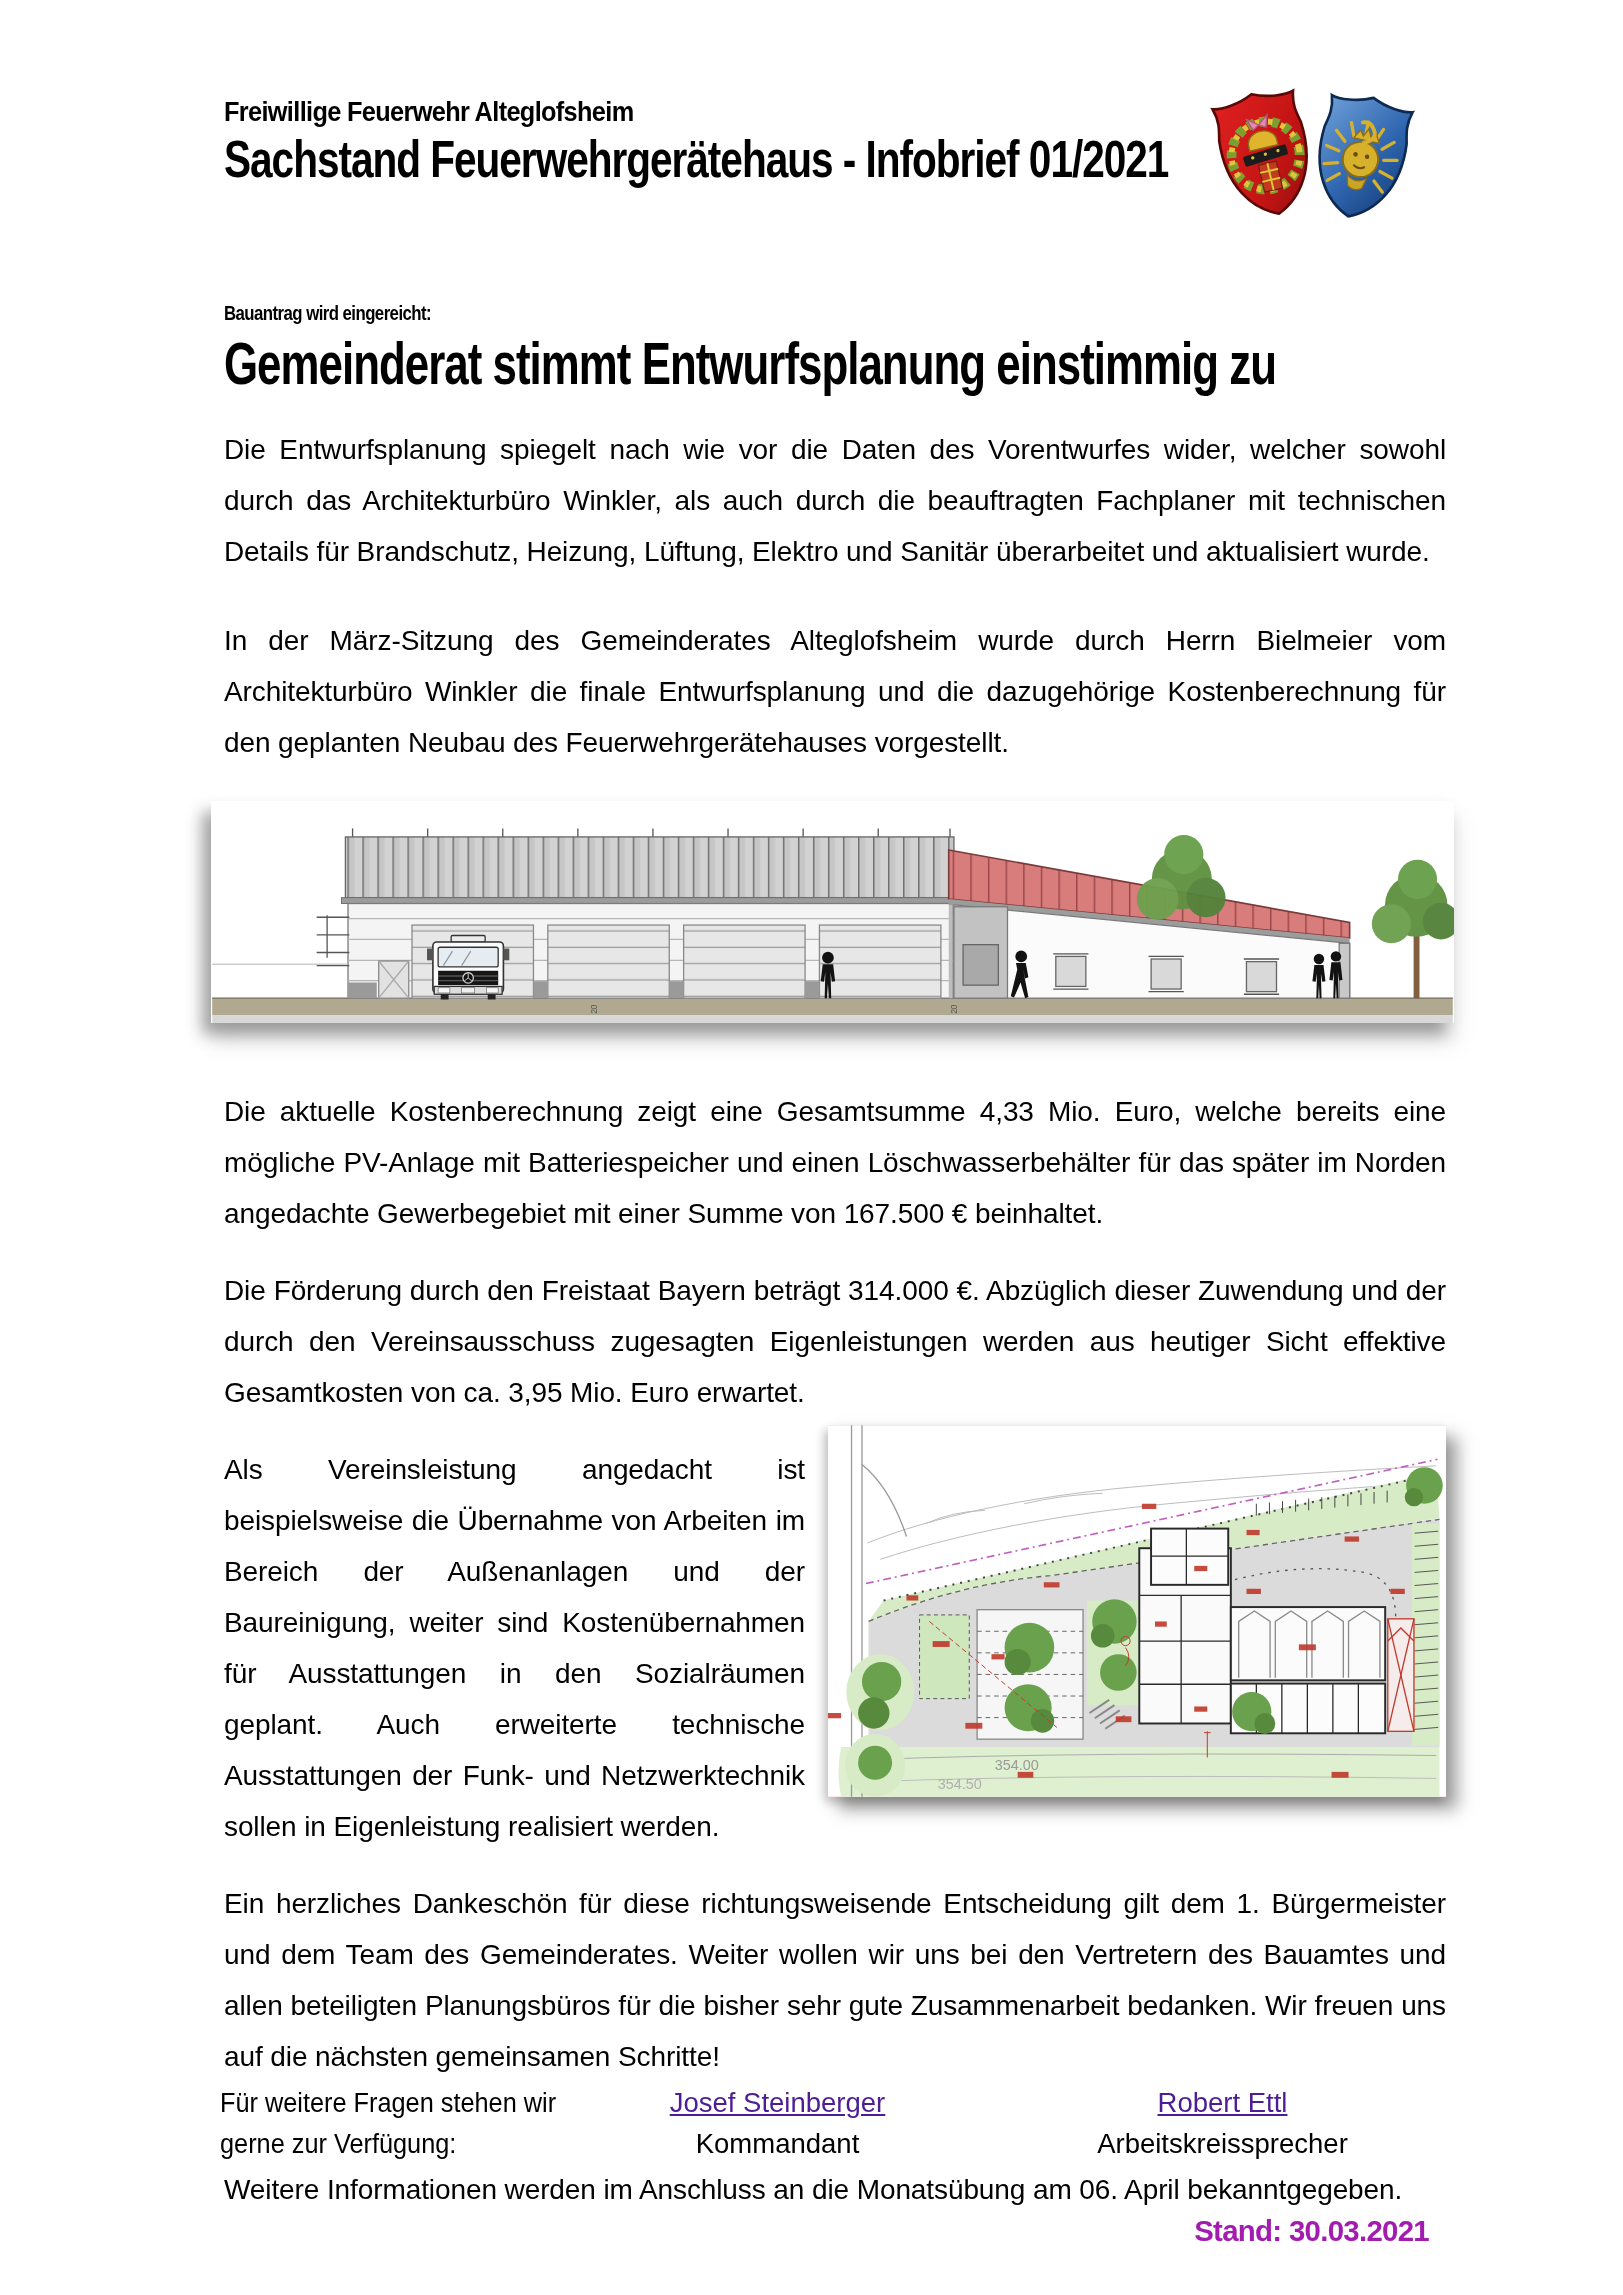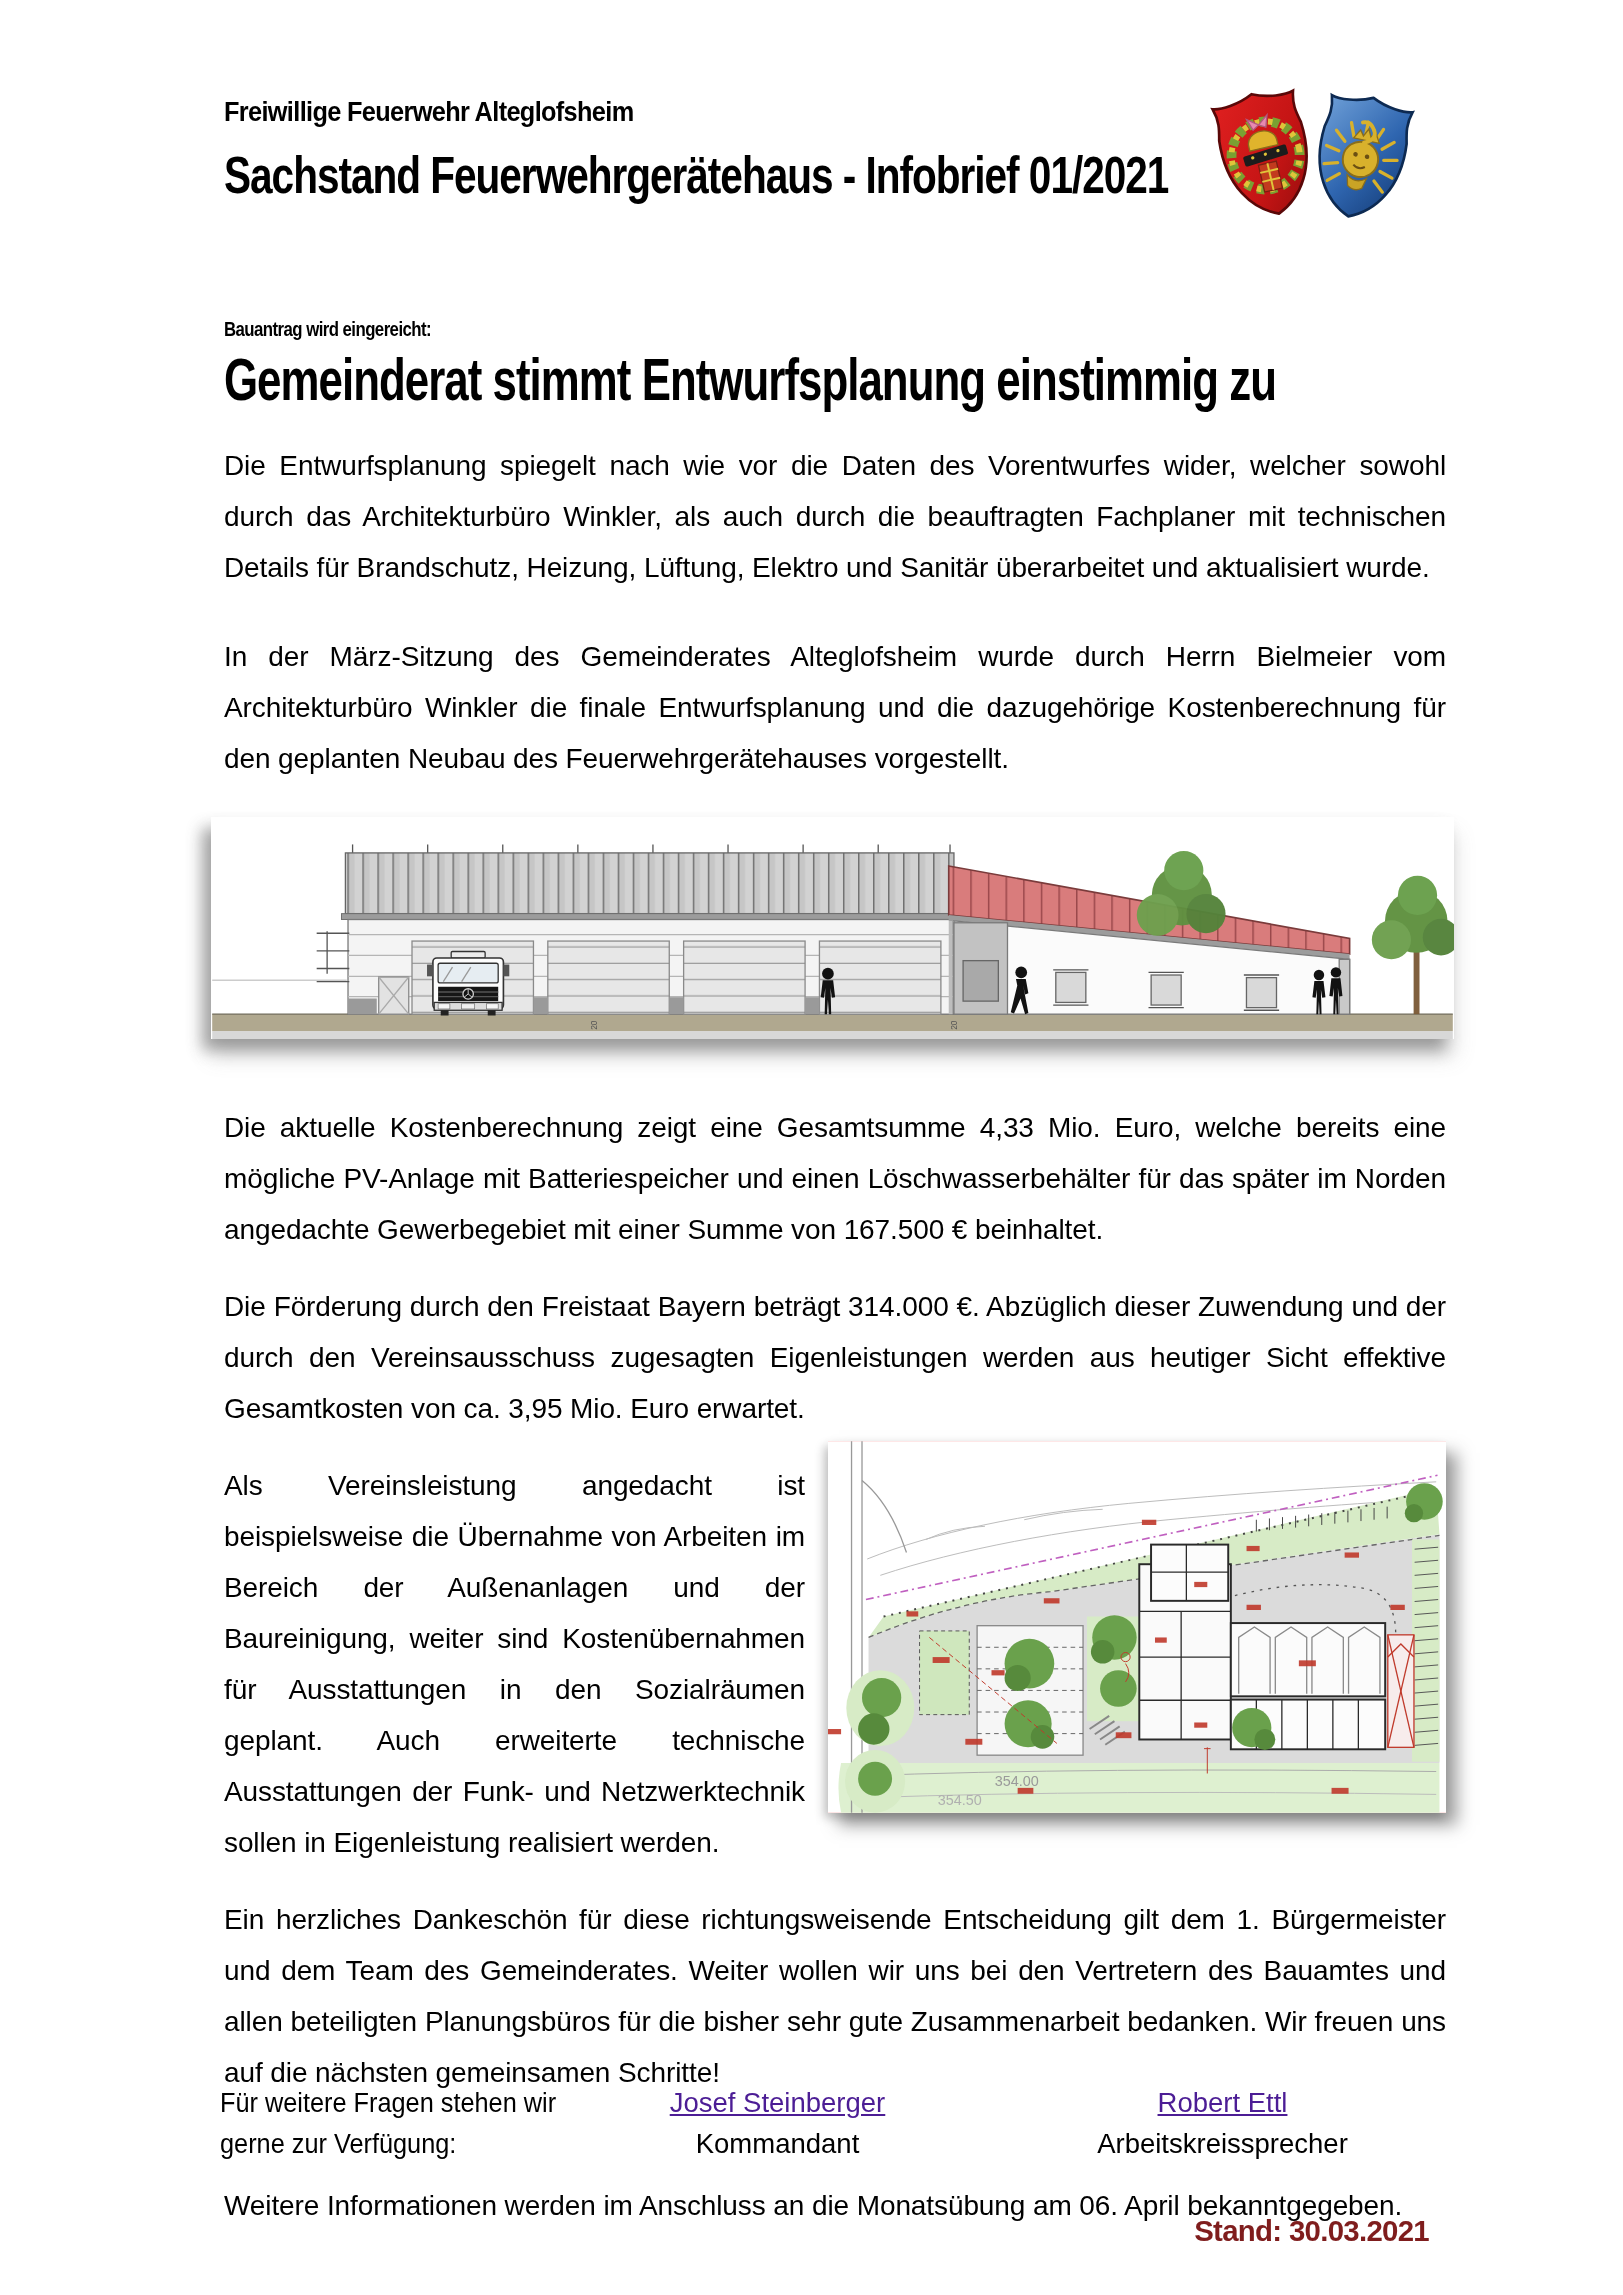--- a/index.html
+++ b/index.html
@@ -7,21 +7,21 @@
         font-family:"Liberation Sans",sans-serif;color:#000;overflow:hidden;}
   .content{position:absolute;left:224px;top:0;width:1222px;}
 
   .condense{display:inline-block;transform-origin:0 60%;white-space:nowrap;}
   .c92{transform:scaleX(.92);}
   .c80{transform:scaleX(.80);}
   .c78{transform:scaleX(.78);}
   .c73{transform:scaleX(.73);}
 
   .org-line{margin-top:96px;font-size:27.5px;font-weight:700;letter-spacing:-0.7px;}
-  .doc-title{margin:16px 0 0 0;font-size:52px;font-weight:900;letter-spacing:-1.3px;line-height:63px;}
+  .doc-title{margin:0 0 0 0;font-size:52px;font-weight:900;letter-spacing:-1.3px;line-height:63px;}
 
   .logos{position:absolute;top:82px;left:1201px;width:226px;height:156px;}
 
   .kicker{margin-top:110px;font-size:21px;font-weight:700;letter-spacing:-0.7px;}
   .headline{margin:5.2px 0 0 0;font-size:60px;font-weight:700;letter-spacing:-1.3px;line-height:68px;}
 
   p.body{font-size:28px;line-height:51px;text-align:justify;margin:26px 0 0 0;letter-spacing:-0.1px;}
   p.p-first{margin-top:38px;}
   p.p-after-image{margin-top:63px;}
   p.p-last{margin-top:82px;}
@@ -37,21 +37,21 @@
   .plan-float svg{display:block;}
 
   .footer{position:absolute;left:208px;top:2082px;width:1222px;font-size:27.5px;}
   .f-left{position:absolute;left:12px;top:0;line-height:41px;}
   .f-col{position:absolute;top:0;text-align:center;line-height:41px;}
   .f-col-1{left:419px;width:301px;}
   .f-col-2{left:851px;width:327px;}
   .f-link{color:#4c1d95;text-decoration:underline;cursor:pointer;}
   .f-role{margin-top:0;}
 
-  .stand{position:absolute;top:2214px;right:194px;font-size:29.4px;font-weight:700;color:#7f1d1d;letter-spacing:-0.7px;}
+  .stand{position:absolute;top:2214px;right:194px;font-size:29.4px;font-weight:700;color:#a21caf;letter-spacing:-0.7px;}
 </style>
 </head>
 <body>
 
 <div class="page">
 
   <div class="logos">
     <svg width="226" height="156" viewBox="0 0 345 238">
       <defs>
         <linearGradient id="gradR" x1="0" y1="0" x2="1" y2="1">

